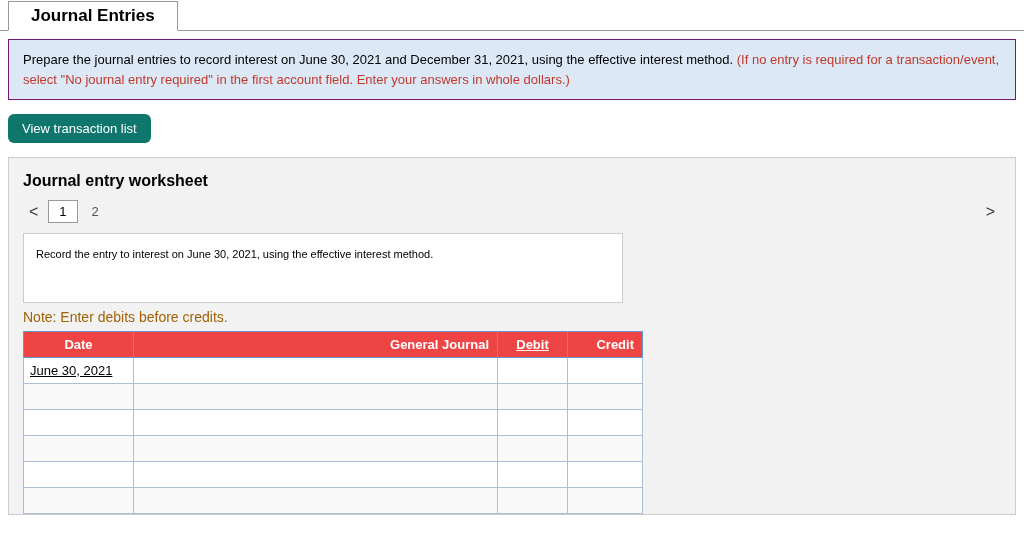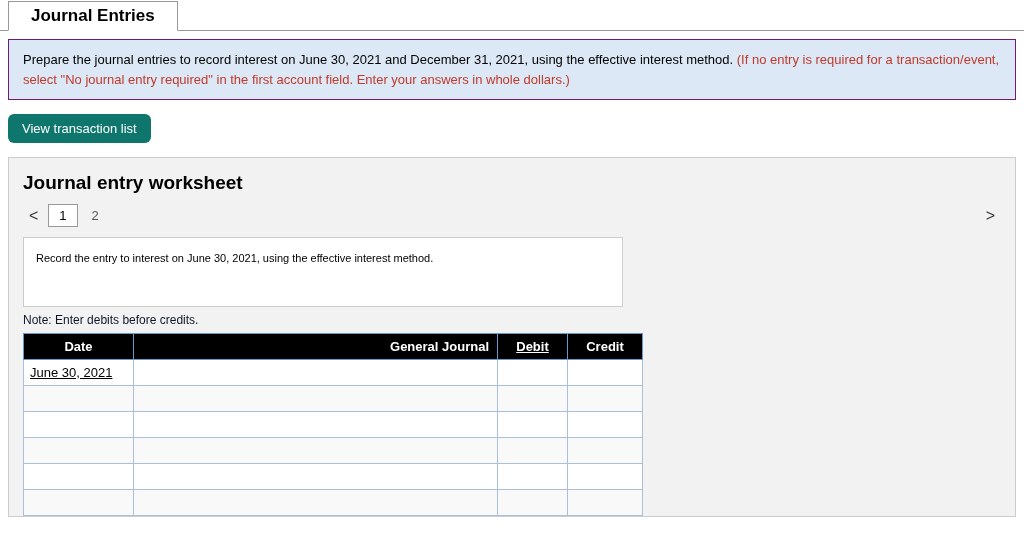--- a/index.html
+++ b/index.html
@@ -57,21 +57,21 @@
 
     
     .worksheet-container {
       margin: 4px 8px 8px 8px;
       border: 1px solid #ccc;
       background: #f2f2f2;
       padding: 14px 14px 0 14px;
     }
 
     .worksheet-title {
-      font-size: 19px;
+      font-size: 16px;
       font-weight: bold;
       margin-bottom: 10px;
       color: #000;
     }
 
     
     .nav-row {
       display: flex;
       align-items: center;
       margin-bottom: 10px;
@@ -115,34 +115,34 @@
       padding: 12px;
       margin-bottom: 6px;
       font-size: 11px;
       line-height: 1.5;
       max-width: 600px;
       min-height: 70px;
     }
 
     
     .note {
-      color: #0f172a;
-      font-size: 12px;
+      color: #a16207;
+      font-size: 14px;
       margin-bottom: 6px;
     }
 
     
     .journal-table {
       width: 100%;
       border-collapse: collapse;
       max-width: 620px;
       background: #fff;
     }
     .journal-table thead tr {
-      background: #000000;
+      background: #ef4444;
       color: #fff;
     }
     .journal-table thead th {
       border: 1px solid #6699cc;
       padding: 5px 8px;
       font-size: 13px;
       font-weight: bold;
       text-align: center;
     }
     .journal-table thead th.th-date {
@@ -151,21 +151,21 @@
     }
     .journal-table thead th.th-journal {
       text-align: right;
     }
     .journal-table thead th.th-debit {
       text-align: center;
       width: 70px;
       text-decoration: underline;
     }
     .journal-table thead th.th-credit {
-      text-align: center;
+      text-align: right;
       width: 75px;
     }
     .journal-table tbody tr {
       background: #fff;
       text-decoration: underline;
     }
     .journal-table tbody tr:nth-child(even) {
       background: #f9f9f9;
     }
     .journal-table tbody td {

